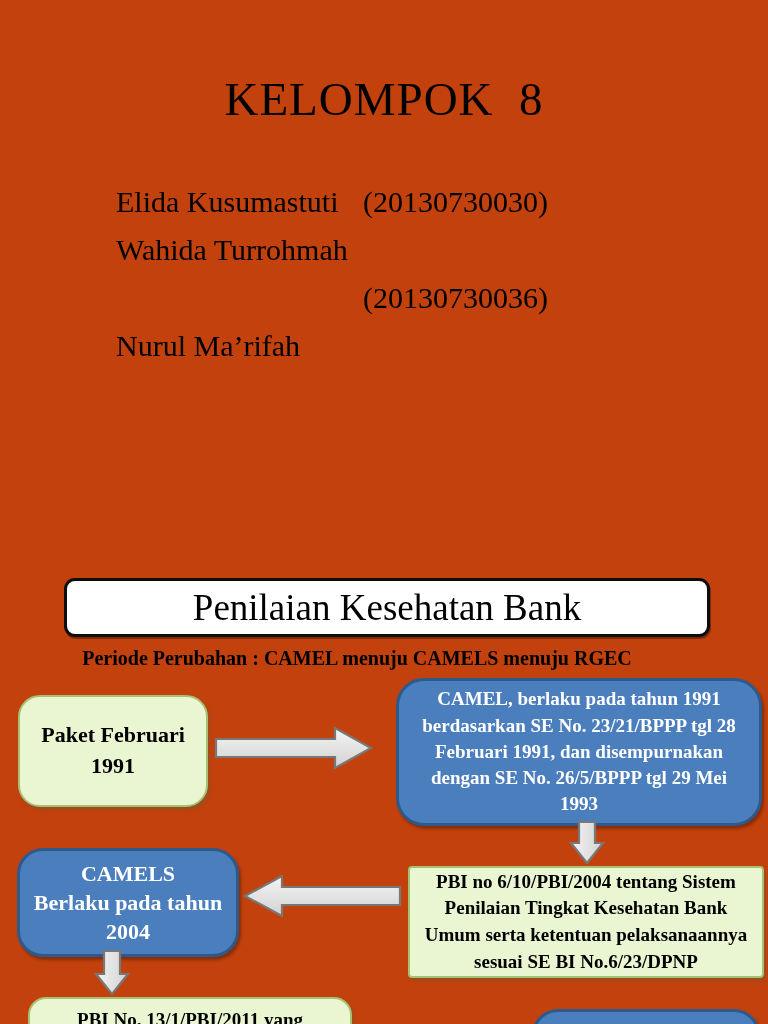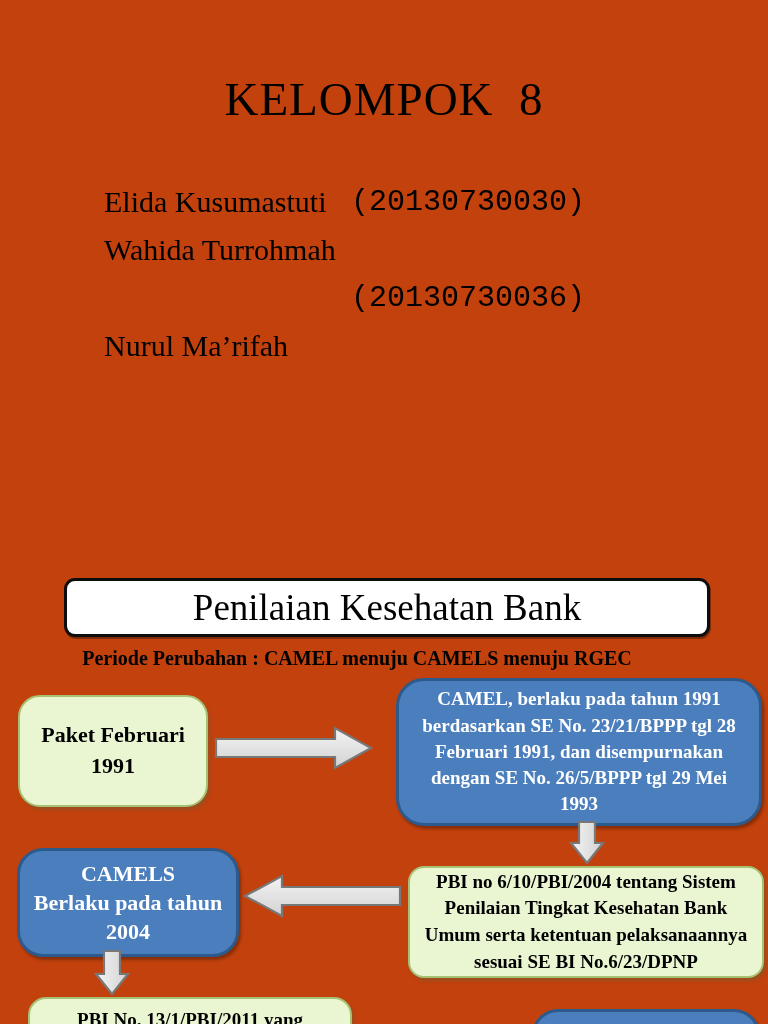--- a/index.html
+++ b/index.html
@@ -6,23 +6,23 @@
   body{width:768px;height:1024px;overflow:hidden;position:relative;
        font-family:"Liberation Serif","DejaVu Serif",serif;color:#000;}
   .page{position:absolute;left:0;top:0;width:768px;height:1024px;background:#c2410c;}
   .slide{position:absolute;left:0;width:768px;}
   #slide1{top:0;height:512px;}
   #slide2{top:512px;height:512px;}
 
   
   .deck-title{position:absolute;left:0;right:0;top:72px;margin:0;
     text-align:center;font-size:47px;font-weight:normal;white-space:pre;letter-spacing:1px;}
-  .members{position:absolute;left:104px;top:178px;width:580px;}
+  .members{position:absolute;left:116px;top:178px;width:580px;}
   .member-row{position:relative;height:48px;line-height:48px;font-size:30px;}
-  .member-nim{position:absolute;left:247px;top:0;font-family:Liberation Mono, monospace;}
+  .member-nim{position:absolute;left:247px;top:0;}
   .member-row:nth-child(2) .member-nim{left:280px;}
 
   
   .abs{position:absolute;box-sizing:border-box;}
   .title-box{left:64px;top:66px;width:646px;height:59px;background:#fff;
     border:3px solid #0d0d0d;border-radius:11px;display:flex;align-items:center;justify-content:center;
     font-size:37px;box-shadow:1px 2px 0 rgba(0,0,0,0.35);}
   .subtitle{left:27px;top:135px;width:660px;text-align:center;
     font-size:20px;font-weight:bold;}
   .fbox{display:flex;align-items:center;justify-content:center;text-align:center;
@@ -31,21 +31,21 @@
     color:#000;box-shadow:2px 3px 3px rgba(90,100,70,0.35);}
   .blue{background:var(--box-blue,#4b7ebc);border:3px solid var(--box-blue-border,#2d5a8c);
     color:#fff;box-shadow:2px 3px 3px rgba(0,0,0,0.3);}
   .prewrap{white-space:pre-line;}
   .box-paket{left:18px;top:183px;width:190px;height:112px;border-radius:22px;
     font-size:22px;line-height:1.4;padding:0 6px;}
   .box-camel{left:396px;top:166px;width:366px;height:148px;border-radius:28px;
     font-size:19px;line-height:1.38;padding:4px 10px;}
   .box-camels{left:17px;top:336px;width:222px;height:109px;border-radius:26px;
     font-size:22px;line-height:1.33;flex-direction:column;}
-  .box-pbi2004{left:408px;top:354px;width:356px;height:112px;border-radius:16px;
+  .box-pbi2004{left:408px;top:354px;width:356px;height:112px;border-radius:4px;
     font-size:19px;line-height:1.4;padding:2px 8px;}
   .box-pbi2011{left:28px;top:485px;width:324px;height:95px;border-radius:18px;
     font-size:19px;align-items:flex-start;padding-top:10px;}
   .box-blue-partial{left:532px;top:497px;width:228px;height:80px;border-radius:26px;}
   .arrow{overflow:visible;}
 </style>
 </head>
 <body>
 
 <div class="page">

